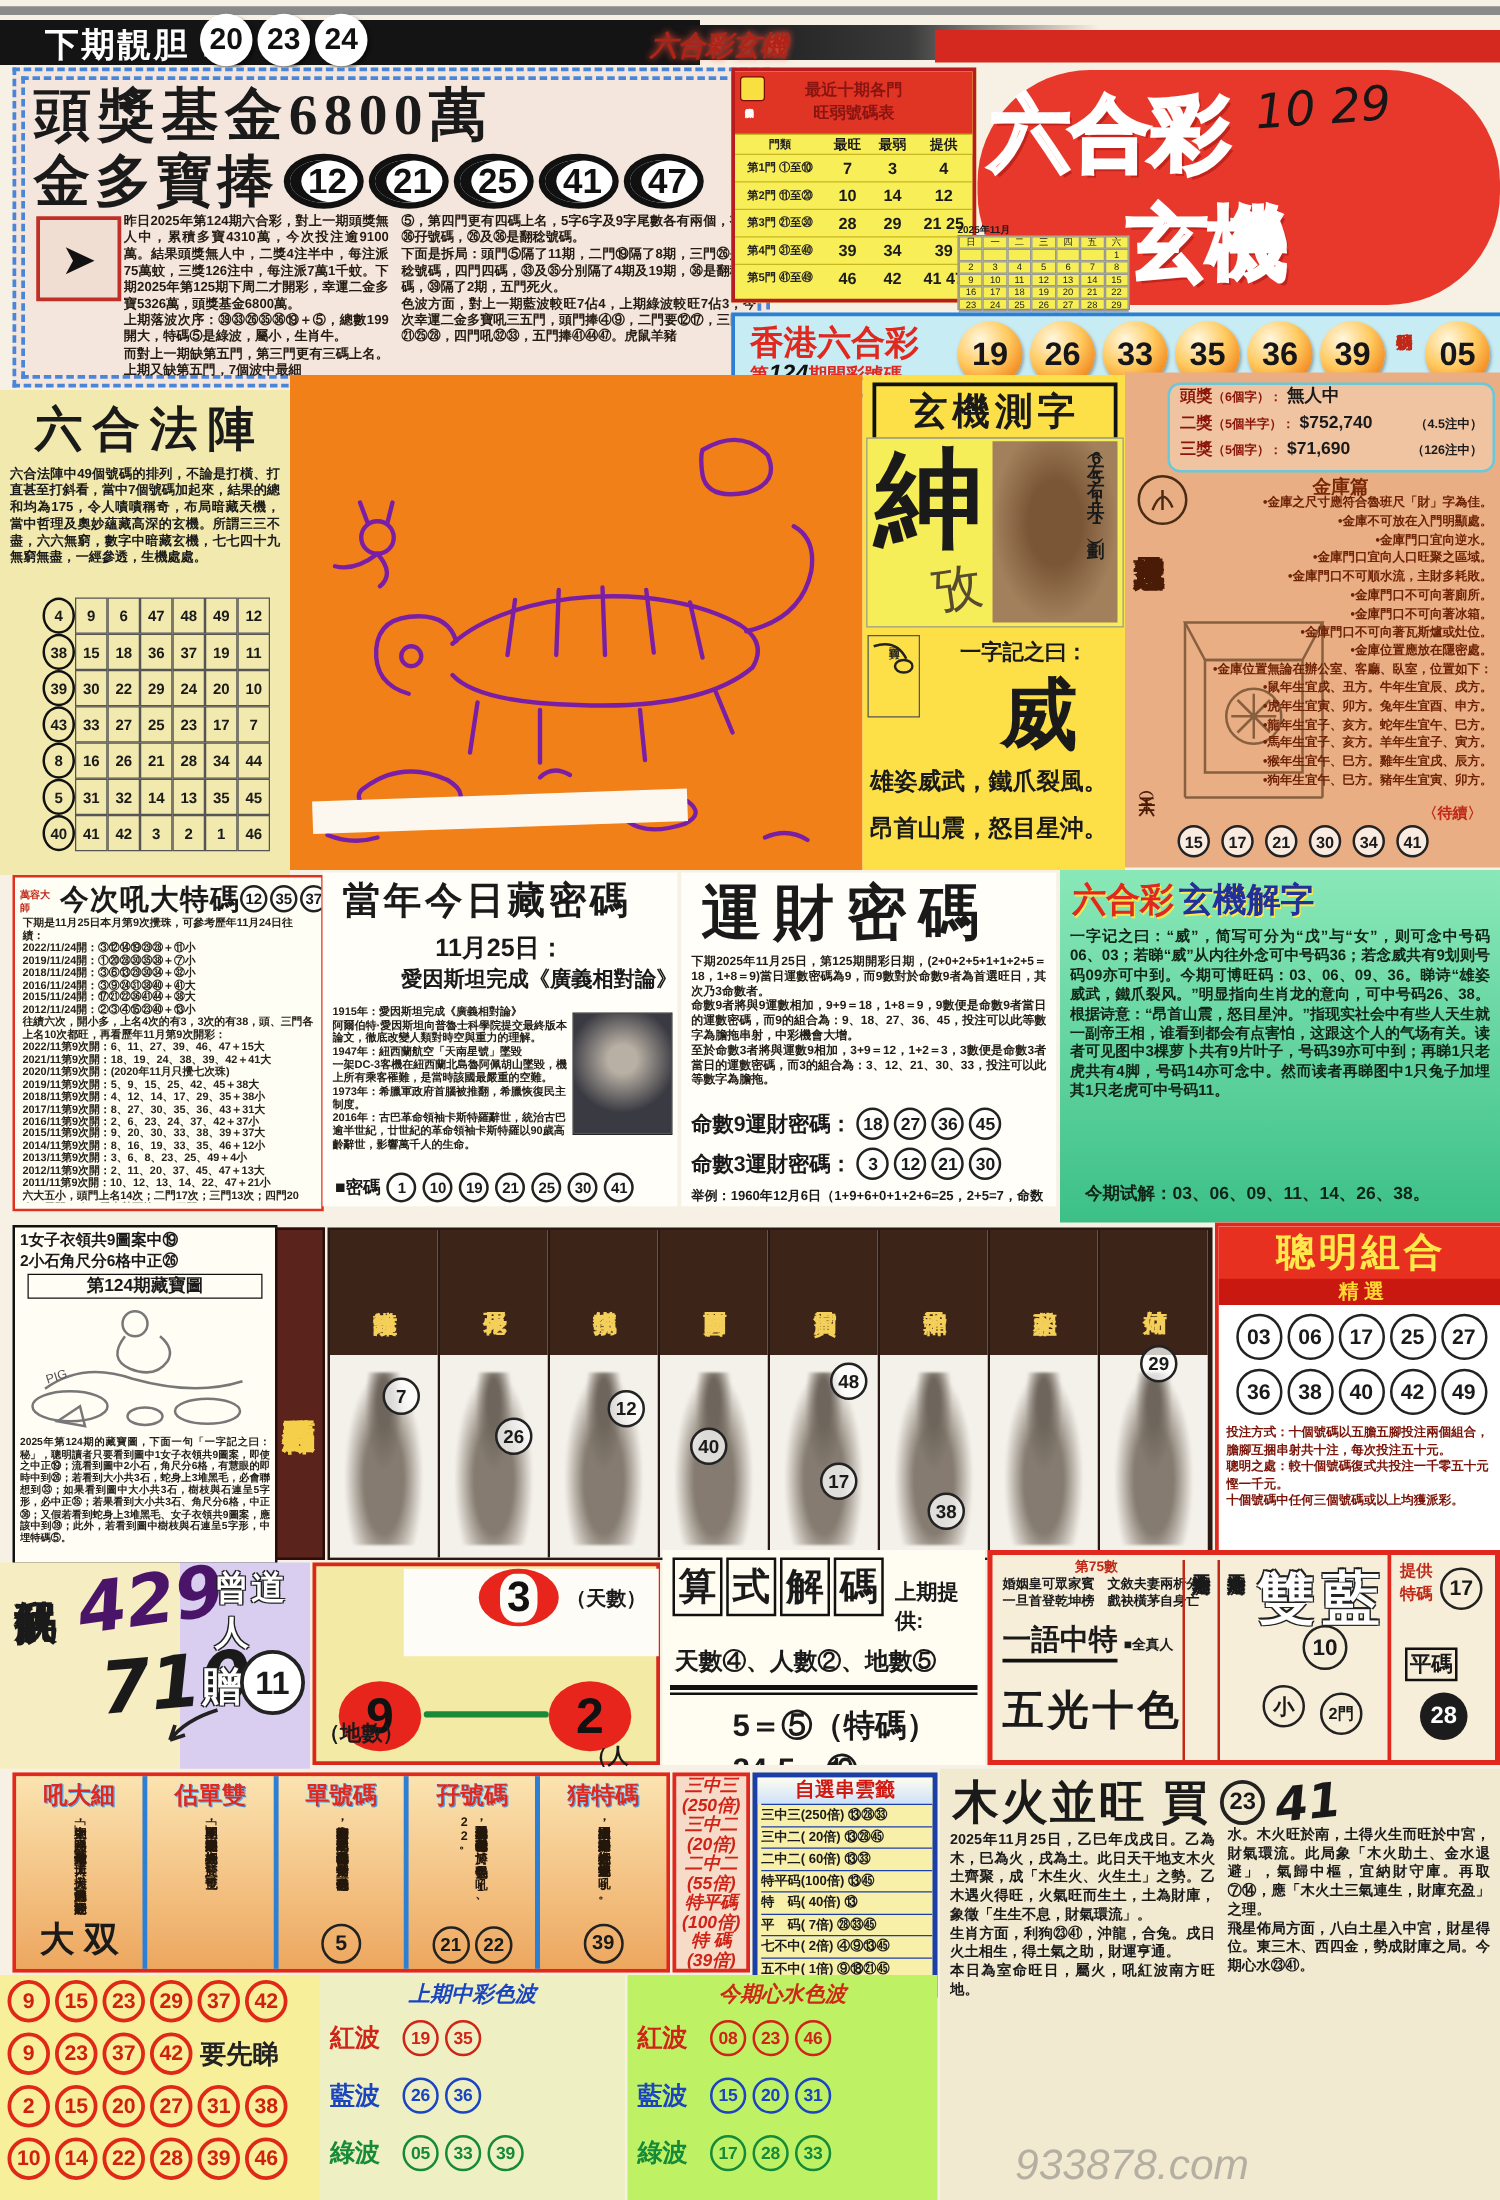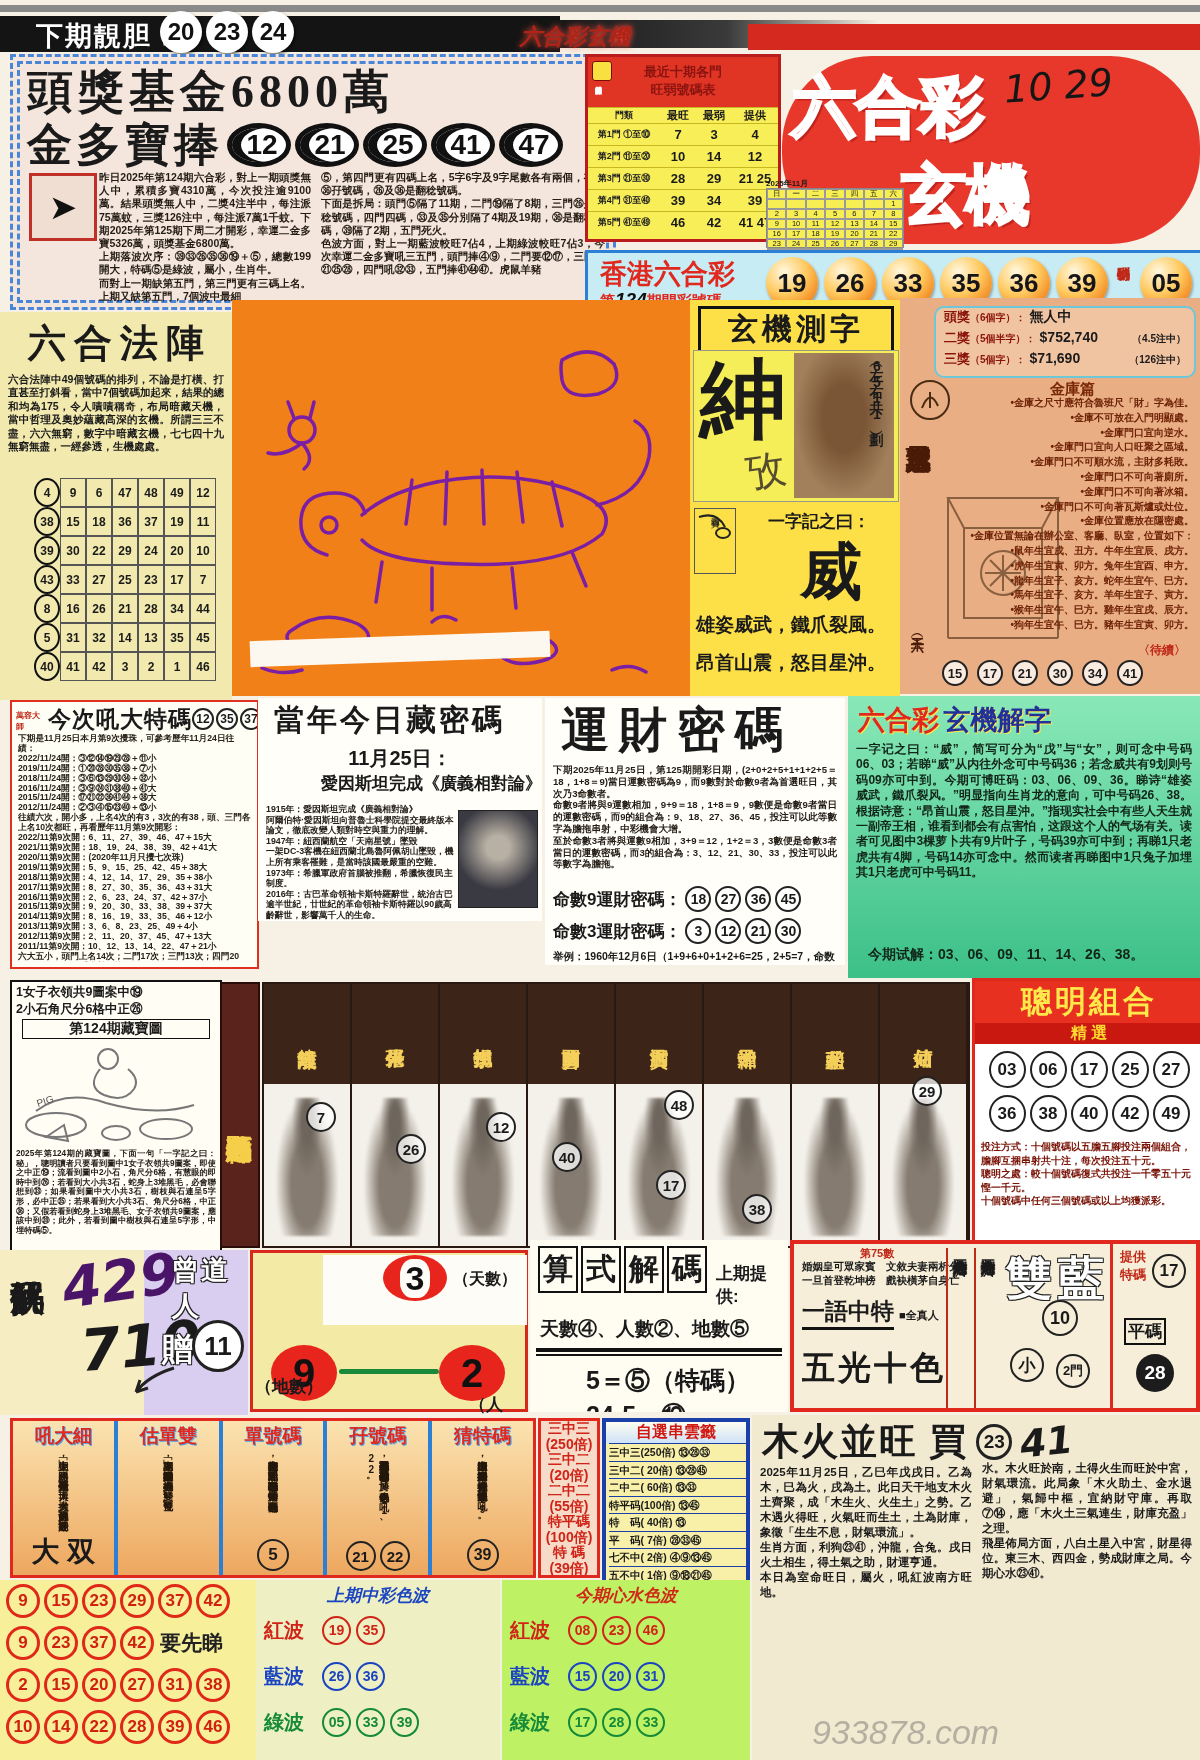--- a/index.html
+++ b/index.html
@@ -89,21 +89,21 @@
   
   #advice{display:flex;border:3px solid #e0281e;background:#f6b87a;}
   .ad-col{flex:1;border-right:4px solid #2b7fd4;background:linear-gradient(180deg,#fbe3b0,#eda75f);
           position:relative;box-sizing:border-box;}
   .ad-col:last-child{border-right:none;}
   .ad-h{font-size:19px;font-weight:900;color:#e0281e;text-align:center;
         text-shadow:0 0 4px #aef0ff,1px 1px 0 #2b7fd4;padding-top:2px;}
   .ad-t{writing-mode:vertical-rl;text-orientation:upright;font-size:10px;line-height:13px;
         height:86px;margin:4px auto 0;color:#24180c;font-weight:600;}
   .ad-v{position:absolute;bottom:4px;left:0;right:0;text-align:center;}
-  #legend{background:#f6dbc8;color:#d02418;font-weight:900;text-align:center;font-size:14px;line-height:15.5px;}
+  #legend{background:#f6dbc8;color:#d02418;font-weight:900;text-align:center;font-size:14px;line-height:15.5px;font-style:italic;}
   #chuanyun{border:4px solid #1b3fa8;background:#f8f0a8;}
   
   #muhuo{background:#f2ead0;}
   #redrows{background:#f7ef9a;}
   .rr{height:42px;display:flex;align-items:center;padding-left:6px;}
   .rr .rg{width:34px;height:34px;border:3px solid #e02818;color:#d02010;font-size:17px;margin-right:4px;background:transparent;}
   .wv-row{display:flex;align-items:center;height:46px;padding-left:8px;}
   .wv-label{font-size:20px;font-weight:900;width:58px;}
   .wv-row .rg{width:29px;height:29px;font-size:14px;margin-right:5px;background:transparent;border-width:2.5px;}
   .red{color:#d02418;border-color:#d02418;}
@@ -483,21 +483,21 @@
 2016/11第9次開：2、6、23、24、37、42＋37小
 2015/11第9次開：9、20、30、33、38、39＋37大
 2014/11第9次開：8、16、19、33、35、46＋12小
 2013/11第9次開：3、6、8、23、25、49＋4小
 2012/11第9次開：2、11、20、37、45、47＋13大
 2011/11第9次開：10、12、13、14、22、47＋21小
 六大五小，頭門上名14次；二門17次；三門13次；四門20次；尾門13次，看走勢可捧二、四門。
 今次吼大，注意12、35、37、38、42。</div>
   </div>
 
-  <div id="cangmima" class="abs hid" style="left:258px;top:698px;width:284px;height:223px;">
+  <div id="cangmima" class="abs hid" style="left:258px;top:698px;width:284px;height:267px;">
     <div class="serif" style="margin:2px 0 0 16px;font-size:30px;font-weight:900;letter-spacing:3px;">當年今日藏密碼</div>
     <div style="text-align:center;font-size:20px;font-weight:900;margin-top:4px;">11月25日：</div>
     <div style="text-align:right;font-size:17px;font-weight:900;">愛因斯坦完成《廣義相對論》</div>
     <div class="abs" style="left:200px;top:112px;width:78px;height:96px;background:radial-gradient(circle at 50% 38%,#b8b0a4 16%,#3a3a42 60%);border:1px solid #222;"></div>
     <div class="abs pre hid" style="left:8px;top:106px;width:190px;height:132px;font-size:8.8px;line-height:10.6px;font-weight:600;color:#26201a;">1915年：愛因斯坦完成《廣義相對論》
 阿爾伯特·愛因斯坦向普魯士科學院提交最終版本論文，徹底改變人類對時空與重力的理解。
 1947年：紐西蘭航空「天南星號」墜毀
 一架DC-3客機在紐西蘭北島魯阿佩胡山墜毀，機上所有乘客罹難，是當時該國最嚴重的空難。
 1973年：希臘軍政府首腦被推翻，希臘恢復民主制度。
 2016年：古巴革命領袖卡斯特羅辭世，統治古巴逾半世紀，廿世紀的革命領袖卡斯特羅以90歲高齡辭世，影響萬千人的生命。</div>

